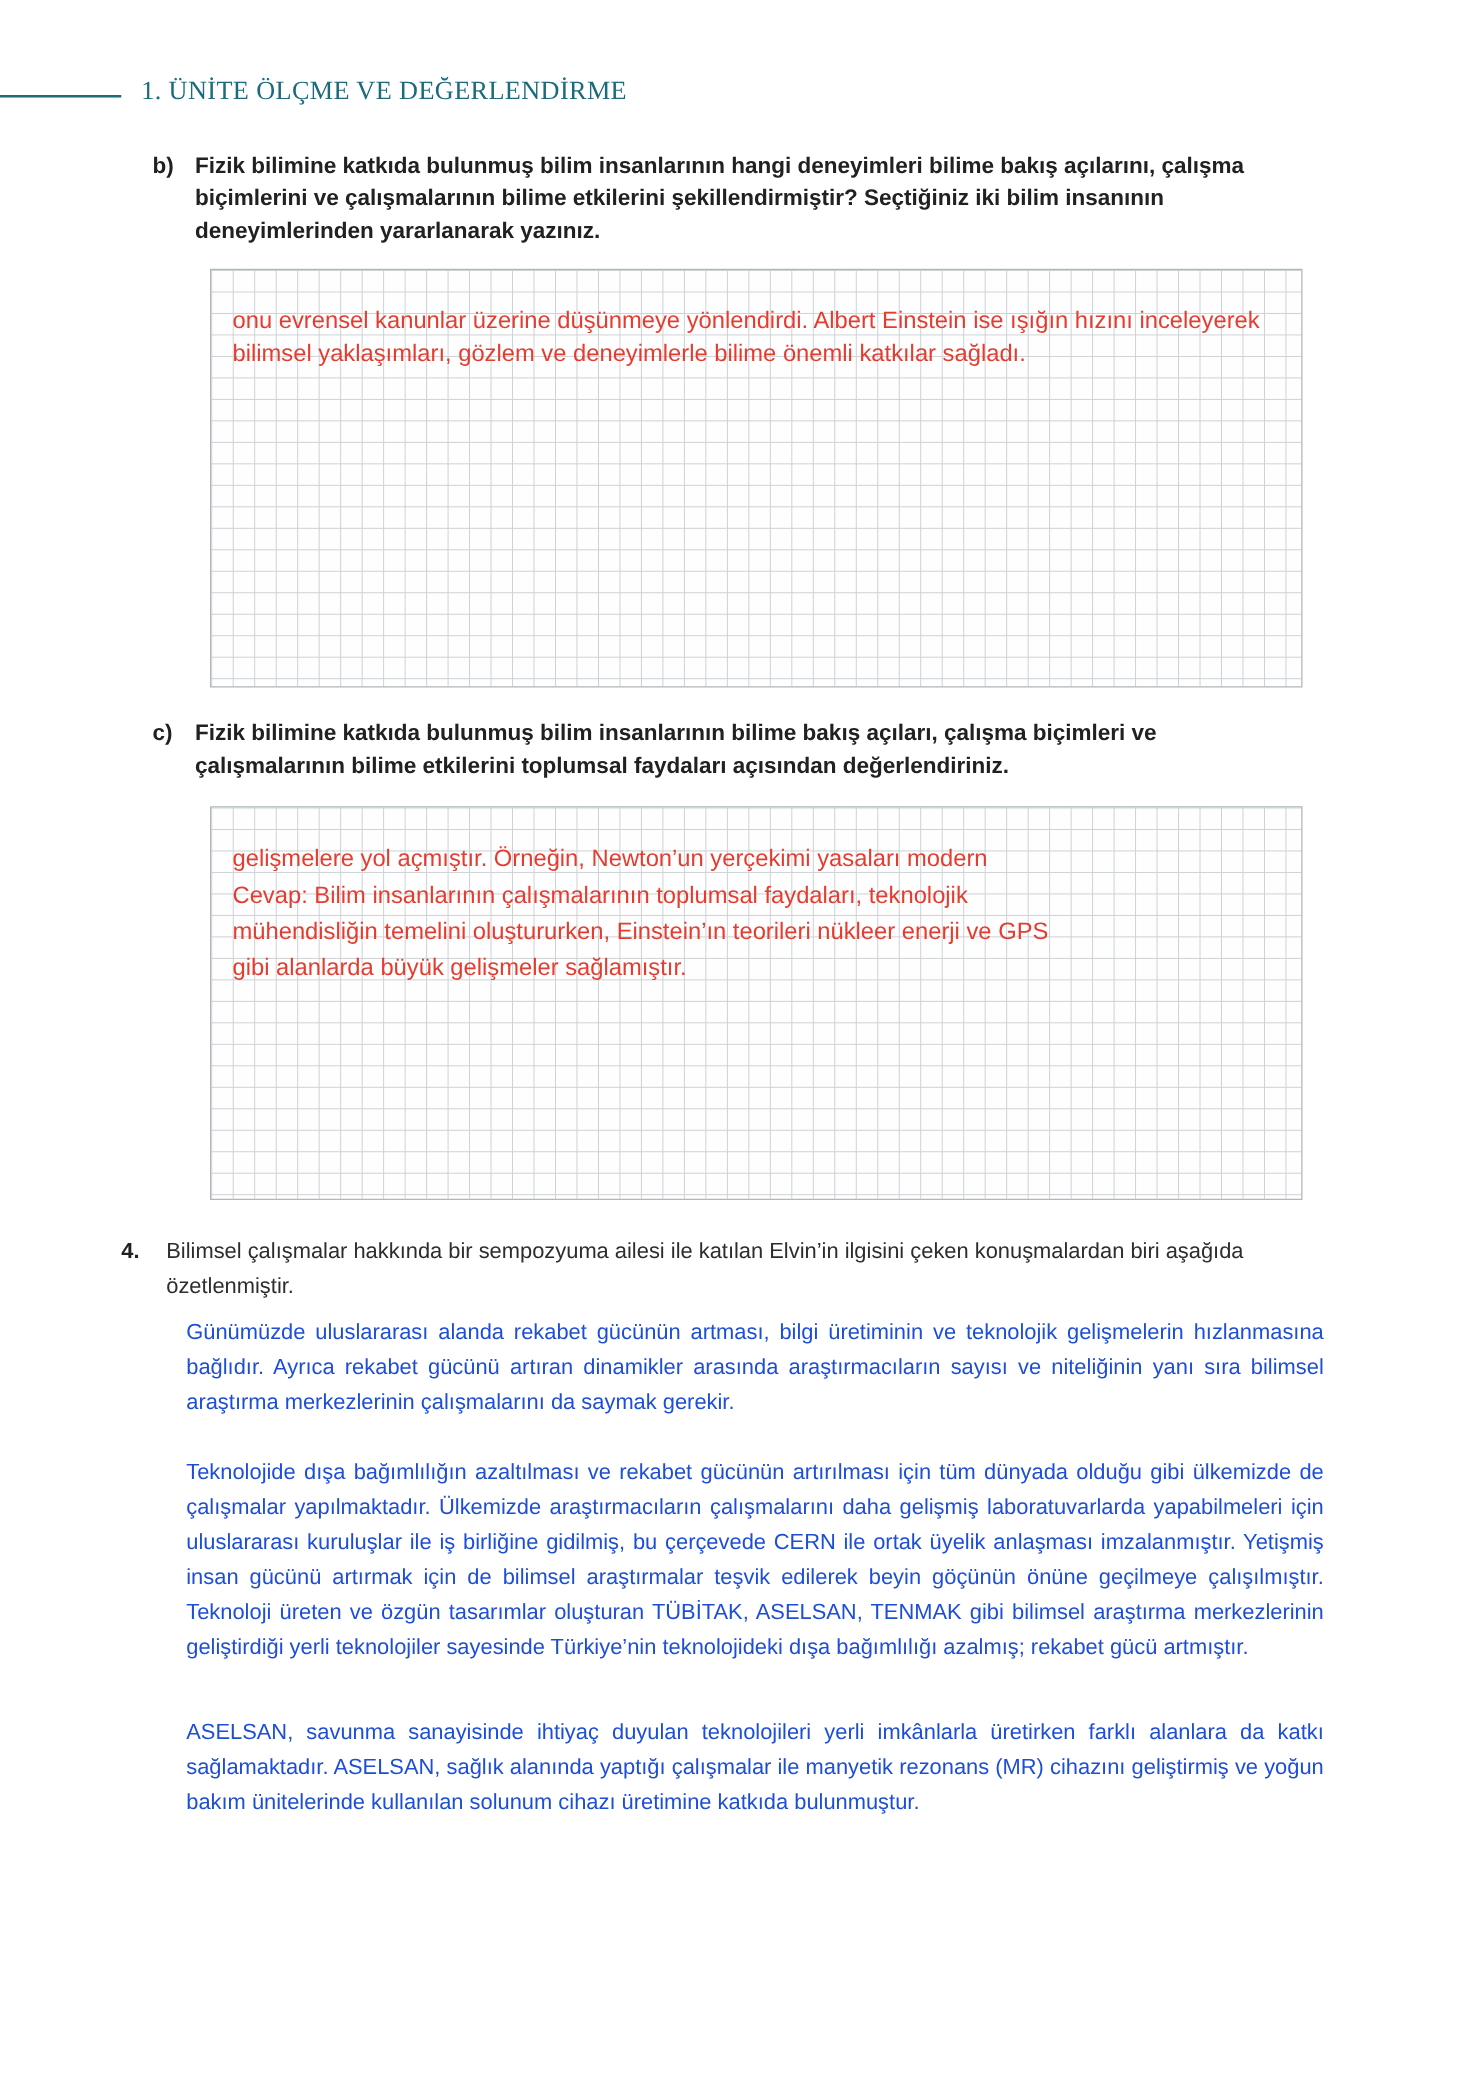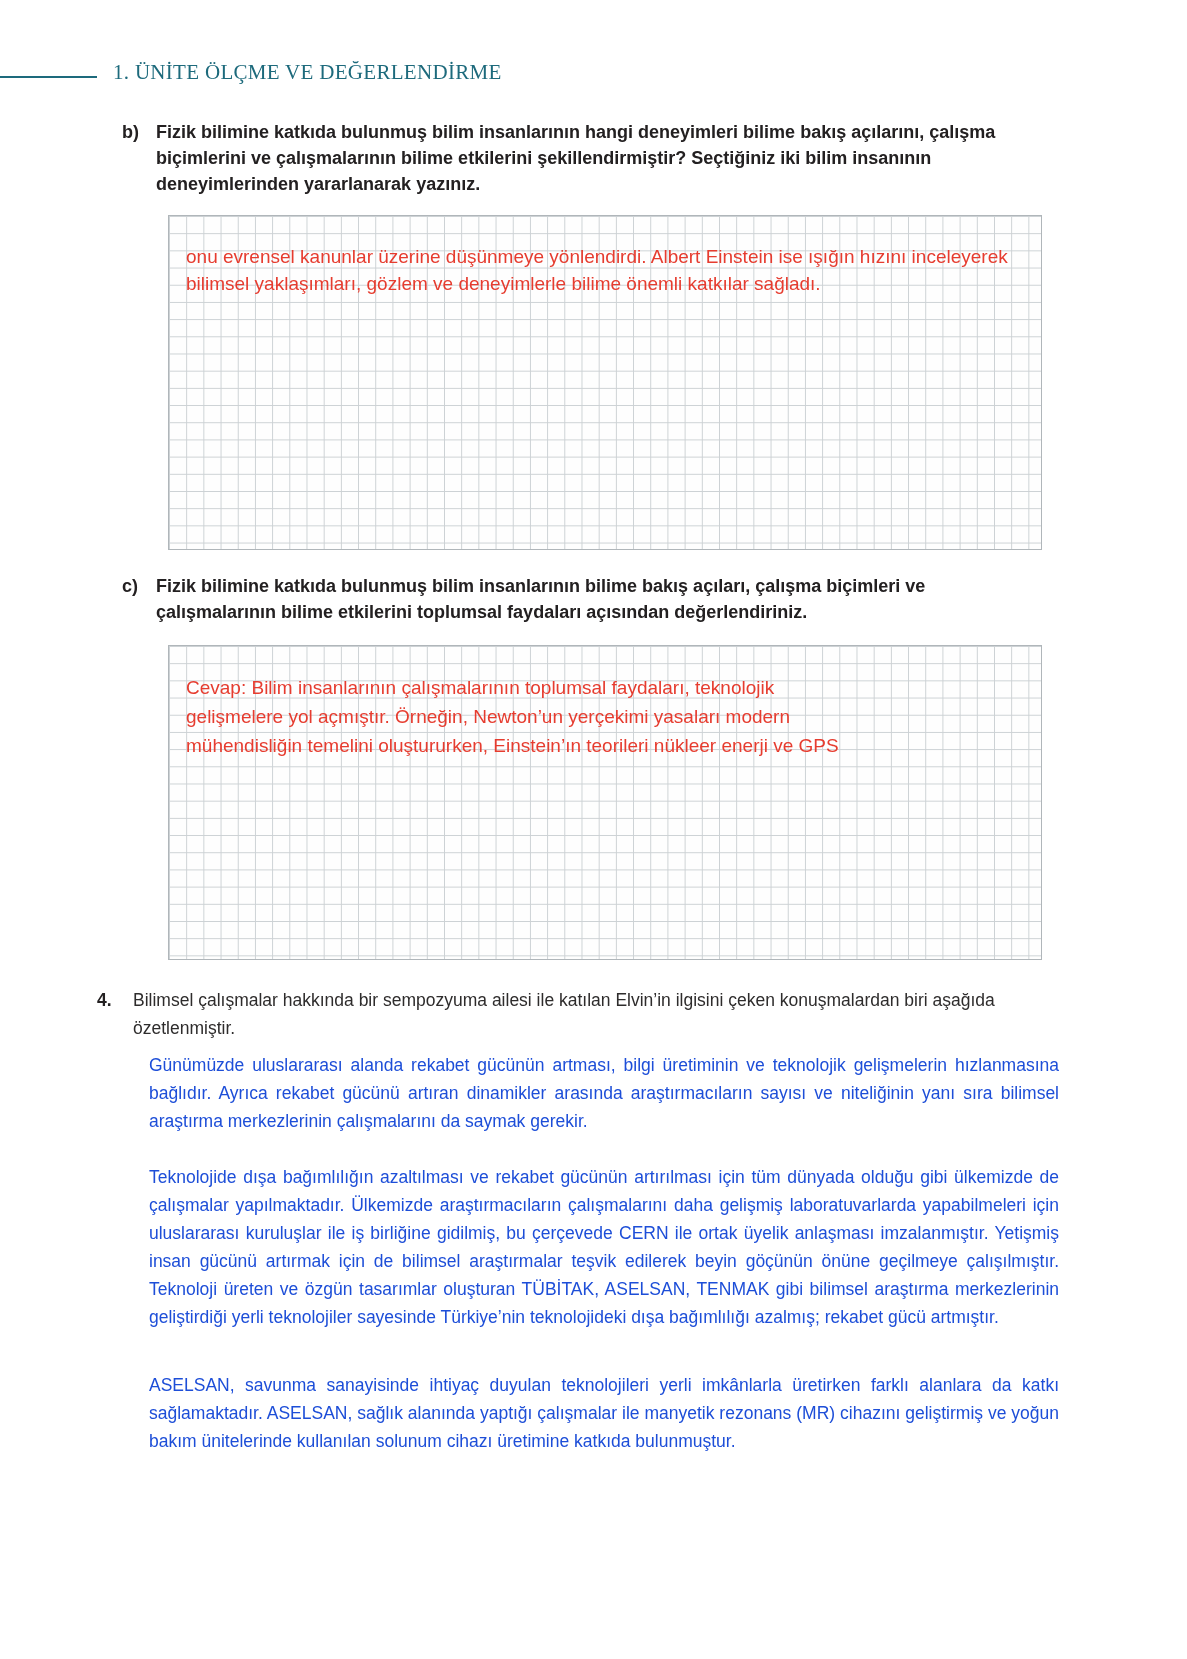--- a/index.html
+++ b/index.html
@@ -138,23 +138,24 @@
     <div>bilimsel yaklaşımları, gözlem ve deneyimlerle bilime önemli katkılar sağladı.</div>
   </div>
 
   <div class="q-row q-c">
     <span class="q-label">c)</span>
     <span class="q-text">Fizik bilimine katkıda bulunmuş bilim insanlarının bilime bakış açıları, çalışma biçimleri ve çalışmalarının bilime etkilerini toplumsal faydaları açısından değerlendiriniz.</span>
   </div>
 
   <div class="grid-box grid-c"></div>
   <div class="answer-text answer-c">
+    <div>gelişmelere yol açmıştır. Örneğin, Newton’un yerçekimi yasaları modern</div>
     <div>Cevap: Bilim insanlarının çalışmalarının toplumsal faydaları, teknolojik</div>
-    <div>gelişmelere yol açmıştır. Örneğin, Newton’un yerçekimi yasaları modern</div>
     <div>mühendisliğin temelini oluştururken, Einstein’ın teorileri nükleer enerji ve GPS</div>
+    <div>gibi alanlarda büyük gelişmeler sağlamıştır.</div>
   </div>
 
   <div class="q4-row">
     <span class="q-label">4.</span>
     <span class="q-text">Bilimsel çalışmalar hakkında bir sempozyuma ailesi ile katılan Elvin’in ilgisini çeken konuşmalardan biri aşağıda özetlenmiştir.</span>
   </div>
 
   <div class="body-par p1">Günümüzde uluslararası alanda rekabet gücünün artması, bilgi üretiminin ve teknolojik gelişmelerin hızlanmasına bağlıdır. Ayrıca rekabet gücünü artıran dinamikler arasında araştırmacıların sayısı ve niteliğinin yanı sıra bilimsel araştırma merkezlerinin çalışmalarını da saymak gerekir.</div>
 
   <div class="body-par p2">Teknolojide dışa bağımlılığın azaltılması ve rekabet gücünün artırılması için tüm dünyada olduğu gibi ülkemizde de çalışmalar yapılmaktadır. Ülkemizde araştırmacıların çalışmalarını daha gelişmiş laboratuvarlarda yapabilmeleri için uluslararası kuruluşlar ile iş birliğine gidilmiş, bu çerçevede CERN ile ortak üyelik anlaşması imzalanmıştır. Yetişmiş insan gücünü artırmak için de bilimsel araştırmalar teşvik edilerek beyin göçünün önüne geçilmeye çalışılmıştır. Teknoloji üreten ve özgün tasarımlar oluşturan TÜBİTAK, ASELSAN, TENMAK gibi bilimsel araştırma merkezlerinin geliştirdiği yerli teknolojiler sayesinde Türkiye’nin teknolojideki dışa bağımlılığı azalmış; rekabet gücü artmıştır.</div>

